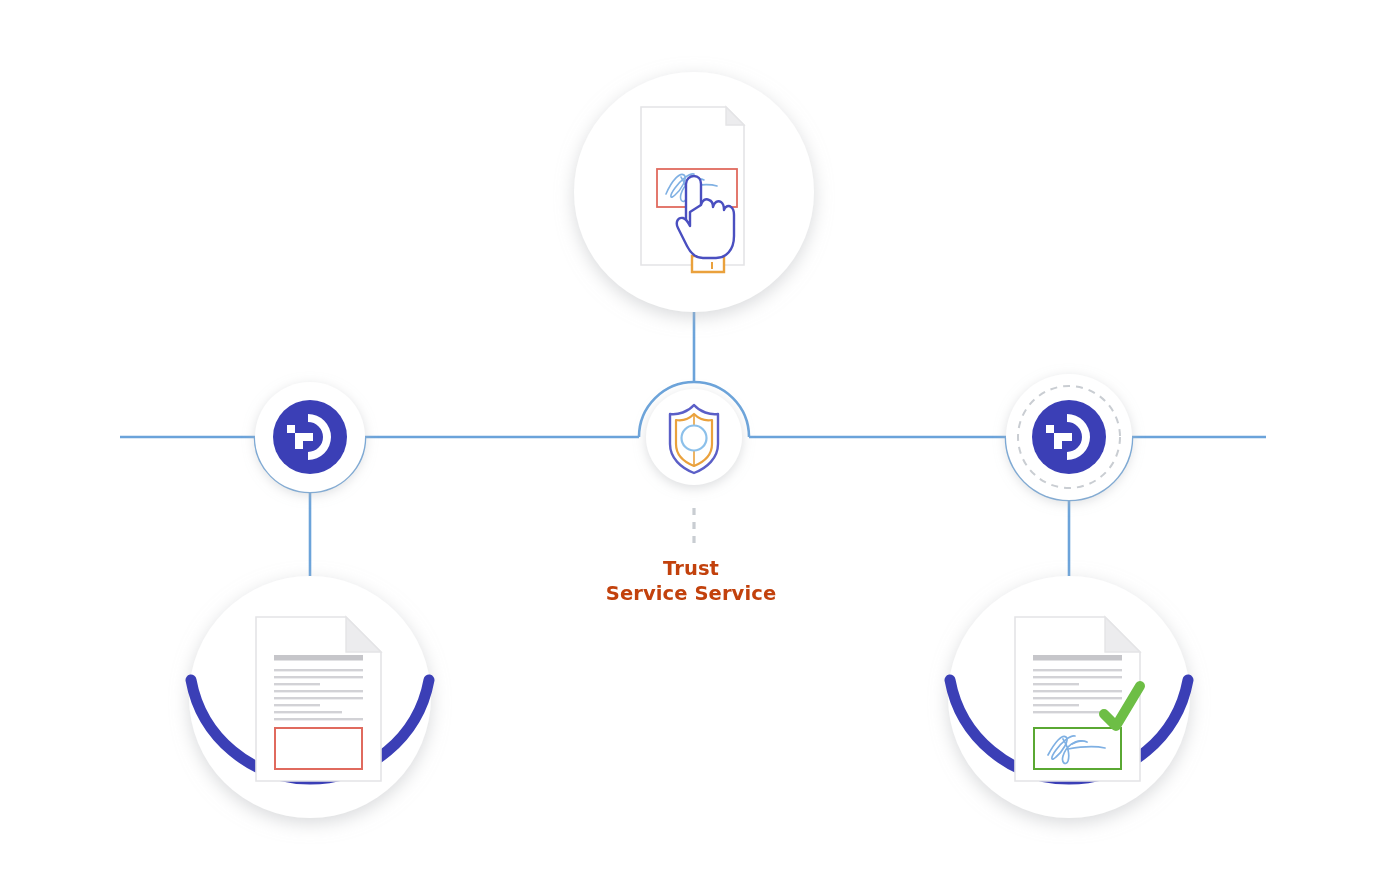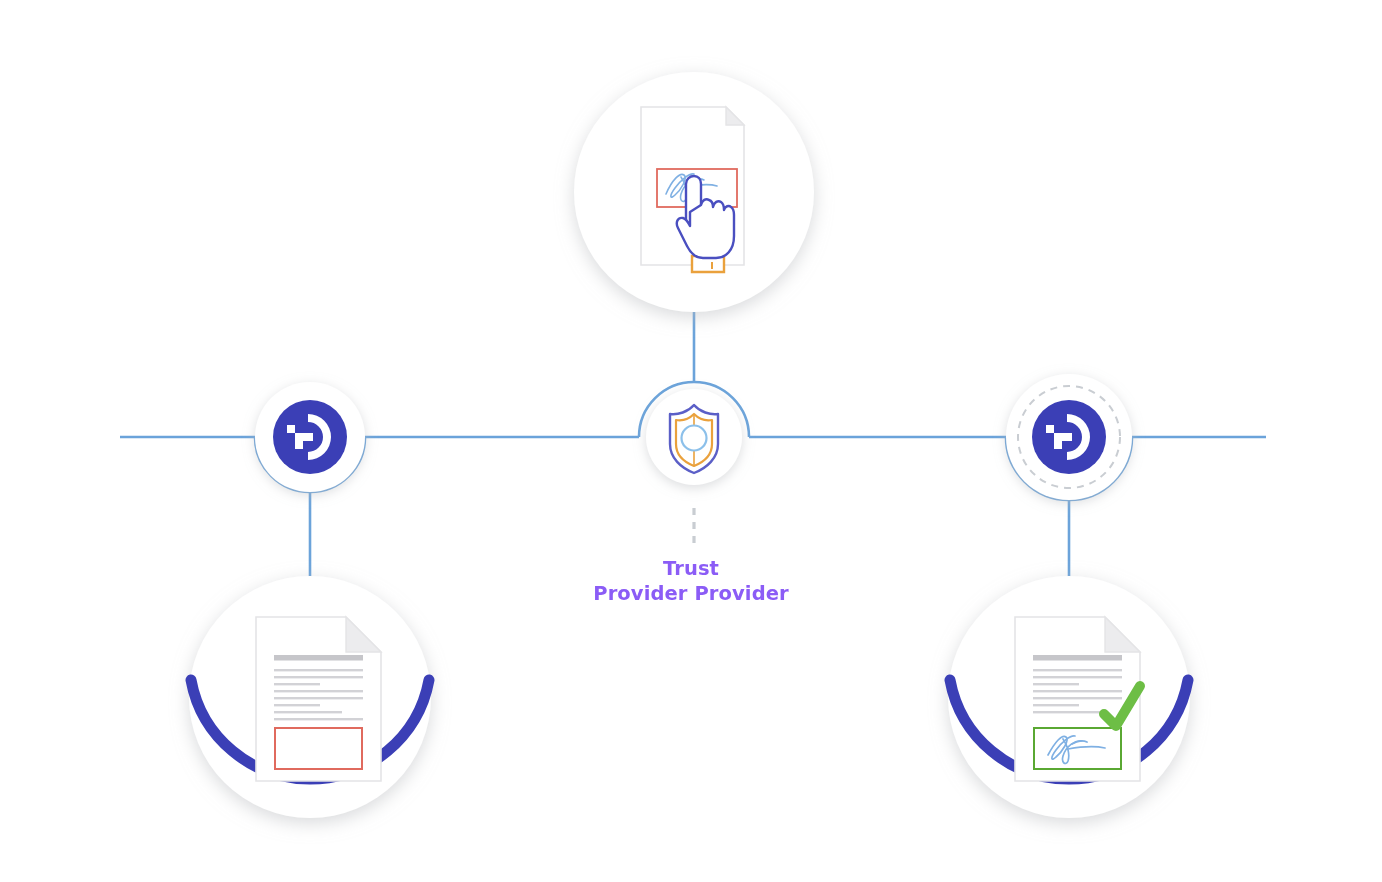--- a/index.html
+++ b/index.html
@@ -28,21 +28,21 @@
     position: absolute;
     left: 0;
     top: 556px;
     width: 1382px;
     text-align: center;
     font-family: "DejaVu Sans", "Liberation Sans", sans-serif;
     font-size: 19.5px;
     font-weight: bold;
     line-height: 25px;
     letter-spacing: 0.1px;
-    color: #8b5cf6;
+    color: #c2410c;
     pointer-events: none;
   }
   .tsp-label span { display: block; }
 </style>
 </head>
 <body>
 
 <div id="stage">
 
   <svg id="diagram-svg" viewBox="0 0 1382 882">
@@ -241,16 +241,16 @@
       <rect x="1046" y="441" width="8" height="8" fill="#3b3fb6"></rect>
       <rect x="1054" y="441" width="8" height="8" fill="#ffffff"></rect>
       <rect x="1062" y="425" width="7" height="8" fill="#3b3fb6"></rect>
       <rect x="1062" y="441" width="7" height="8" fill="#3b3fb6"></rect>
     </g>
 
   </svg>
 
   <div class="tsp-label">
     <span>Trust</span>
-    <span>Provider Provider</span>
+    <span>Service Service</span>
   </div>
 
 </div>
 
 </body></html>

